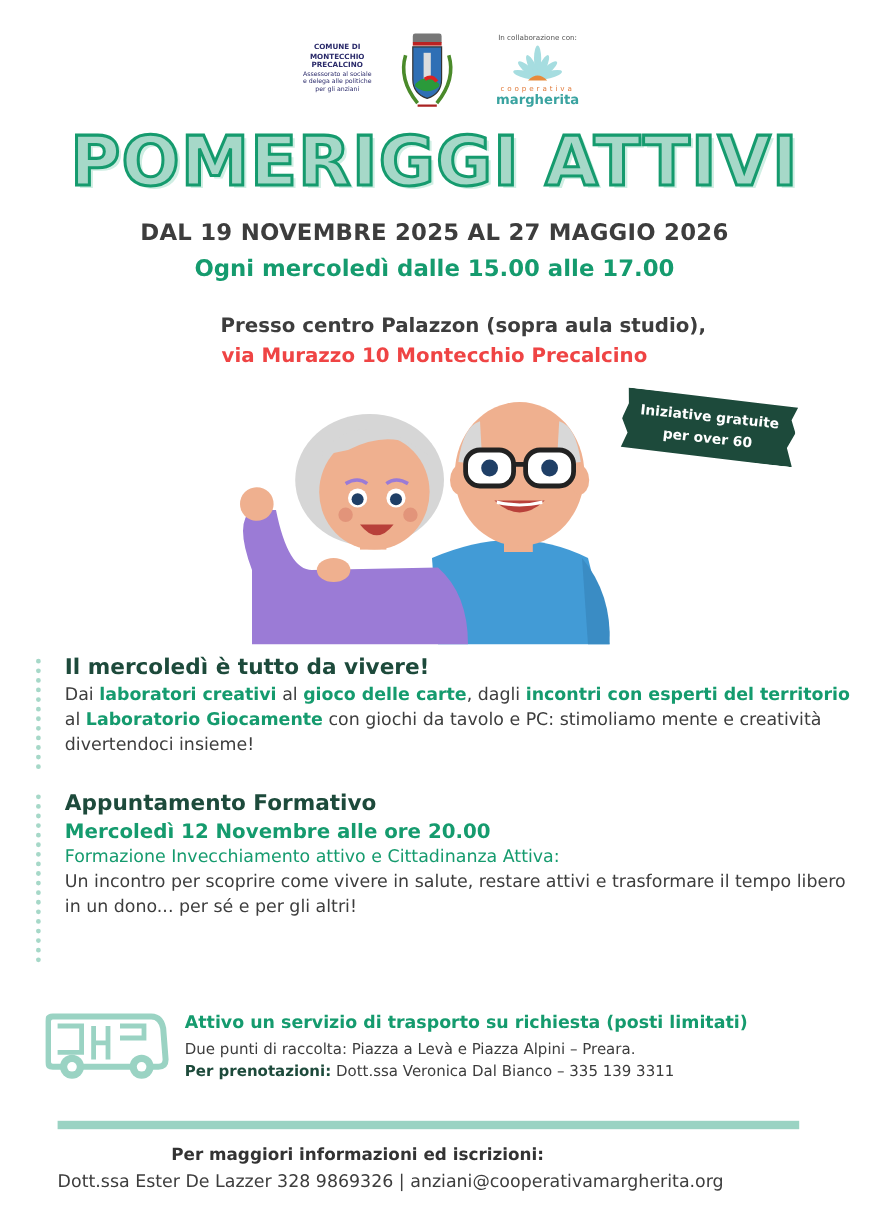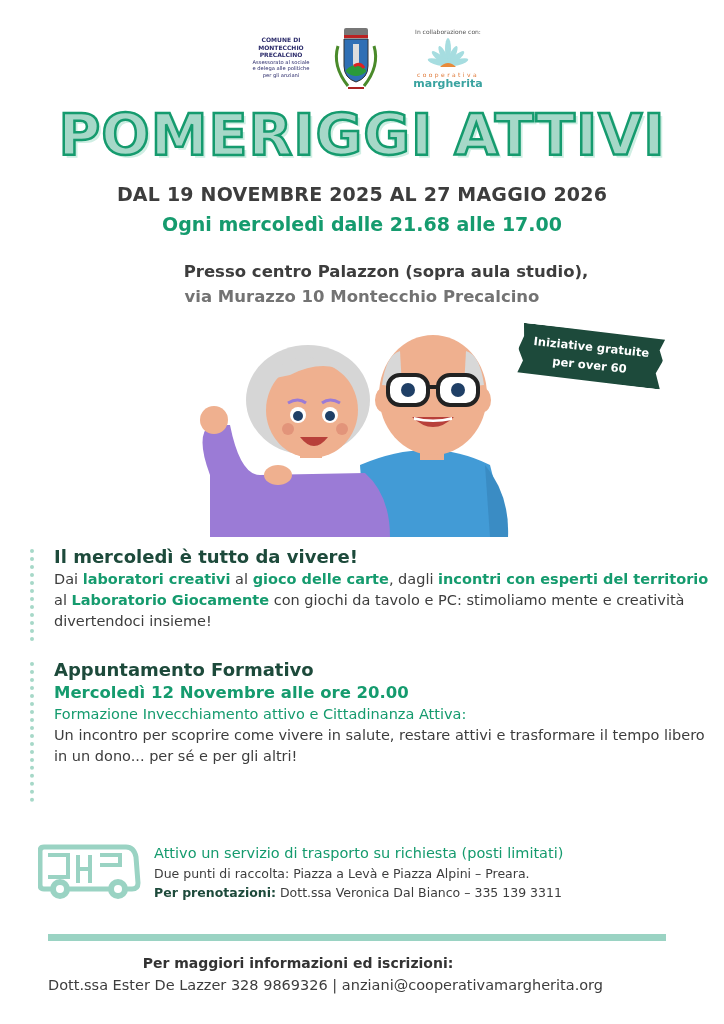--- a/index.html
+++ b/index.html
@@ -16,40 +16,40 @@
   .coop-word { font-size: 6px; letter-spacing: 2.4px; color: #e07a3a; margin-top: -2px; }
   .marg-word { font-size: 11px; font-weight: bold; color: #3aa3a0; margin-top: -1px; }
 
   .title { position: absolute; top: 102px; left: 0; width: 724px; text-align: center;
     font-family: "DejaVu Sans", sans-serif; font-weight: bold; font-size: 57px; letter-spacing: 1px;
     color: #a6d8c8; -webkit-text-stroke: 2.5px #159b6e; text-shadow: 3px 3px 0 #cfeee3; }
 
   .dates { position: absolute; top: 183px; left: 0; width: 724px; text-align: center; font-size: 19px; font-weight: bold; color: #3d3d3d; letter-spacing: 0.2px; }
   .weekly { position: absolute; top: 213px; left: 0; width: 724px; text-align: center; font-size: 19px; font-weight: bold; color: #159b6e; }
   .place1 { position: absolute; top: 262px; left: 0; width: 724px; text-align: center; font-size: 16.5px; font-weight: bold; color: #3d3d3d; padding-left: 48px; }
-  .place2 { position: absolute; top: 287px; left: 0; width: 724px; text-align: center; font-size: 16.5px; font-weight: bold; color: #737373; }
+  .place2 { position: absolute; top: 287px; left: 0; width: 724px; text-align: center; font-size: 16.5px; font-weight: bold; color: #ef4444; }
 
   .tape { position: absolute; left: 518px; top: 330px; width: 145px; height: 52px; background: #1d4a3b; transform: rotate(6deg);
     color: #fff; text-align: center; font-size: 11.5px; font-weight: bold; line-height: 18px; padding-top: 8px;
     clip-path: polygon(2% 0, 100% 4%, 97% 25%, 100% 45%, 96% 70%, 100% 100%, 1% 96%, 4% 72%, 0 50%, 3% 25%); }
 
   .illustration { position: absolute; left: 190px; top: 325px; width: 330px; height: 212px; }
 
   .section { position: absolute; left: 30px; }
   .dots { position: absolute; left: 0; top: 4px; width: 4px; border-left: 4px dotted #a6d8c8; }
   .sec-body { position: absolute; left: 24px; top: 0; width: 660px; }
   .h2 { font-size: 18px; font-weight: bold; color: #1d4a3b; line-height: 24px; }
   .p { font-size: 14.5px; line-height: 21px; color: #3d3d3d; }
   .g { color: #159b6e; font-weight: bold; }
   .gsub { font-size: 14.5px; line-height: 21px; color: #159b6e; }
   .dateline { font-size: 16.5px; font-weight: bold; color: #159b6e; line-height: 22px; }
 
   .bus-wrap { position: absolute; left: 38px; top: 843px; width: 104px; height: 60px; }
   .transport { position: absolute; left: 154px; top: 843px; width: 560px; }
-  .tr-title { font-size: 14.5px; font-weight: normal; color: #159b6e; line-height: 21px; }
+  .tr-title { font-size: 14.5px; font-weight: bold; color: #159b6e; line-height: 21px; }
   .tr-line { font-size: 12.5px; color: #3d3d3d; line-height: 19px; }
   .tr-line b { color: #1d4a3b; }
 
   .bar { position: absolute; left: 48px; top: 934px; width: 618px; height: 7px; background: #9ad3c3; }
   .more-title { position: absolute; top: 955px; left: 0; width: 596px; text-align: center; font-size: 14px; font-weight: bold; color: #333; }
   .more-line { position: absolute; top: 977px; left: 0; width: 724px; text-align: left; font-size: 14.5px; color: #3d3d3d; margin-left: 48px; }
 </style>
 </head>
 <body>
 
@@ -89,21 +89,21 @@
       </g>
       <path d="M24 30 Q32 22 40 30 Z" fill="#e88a3a"></path>
     </svg>
     <div class="coop-word">cooperativa</div>
     <div class="marg-word">margherita</div>
   </div>
 </div>
 
 <div class="title">POMERIGGI ATTIVI</div>
 <div class="dates">DAL 19 NOVEMBRE 2025 AL 27 MAGGIO 2026</div>
-<div class="weekly">Ogni mercoledì dalle 21.68 alle 17.00</div>
+<div class="weekly">Ogni mercoledì dalle 15.00 alle 17.00</div>
 <div class="place1">Presso centro Palazzon (sopra aula studio),</div>
 <div class="place2">via Murazzo 10 Montecchio Precalcino</div>
 
 <div class="tape">
   <div>Iniziative gratuite</div>
   <div>per over 60</div>
 </div>
 
 <svg class="illustration" viewBox="0 0 330 212">
 

